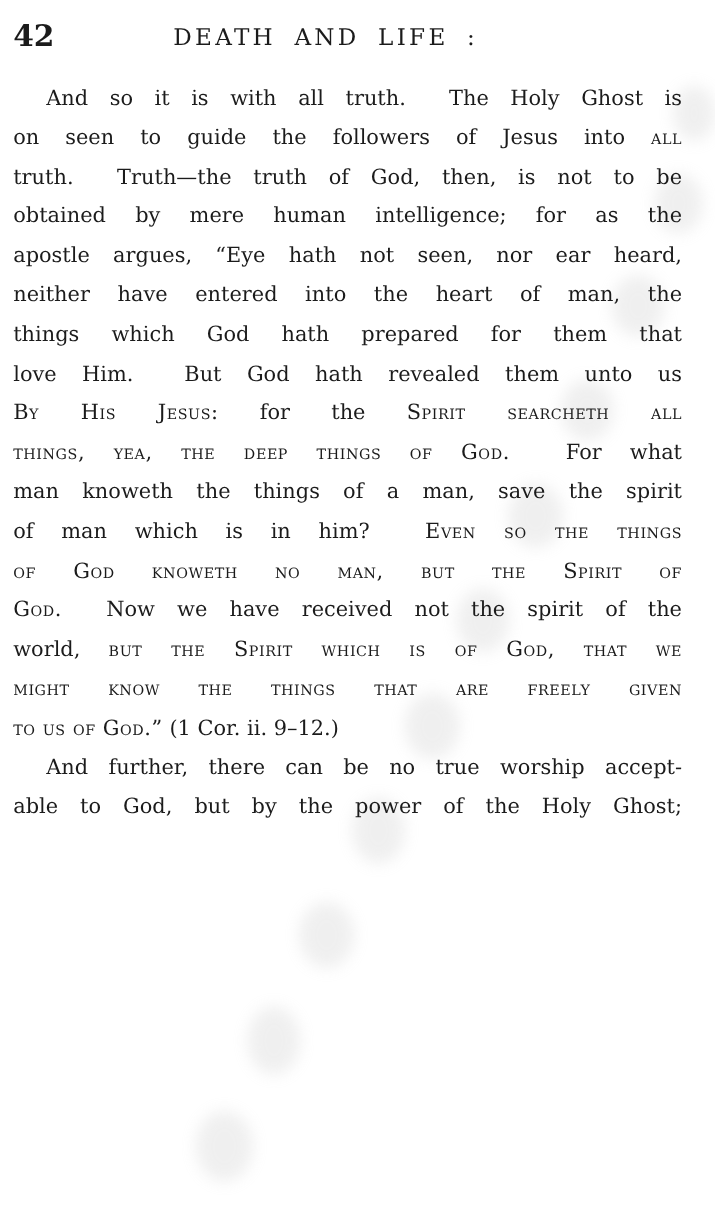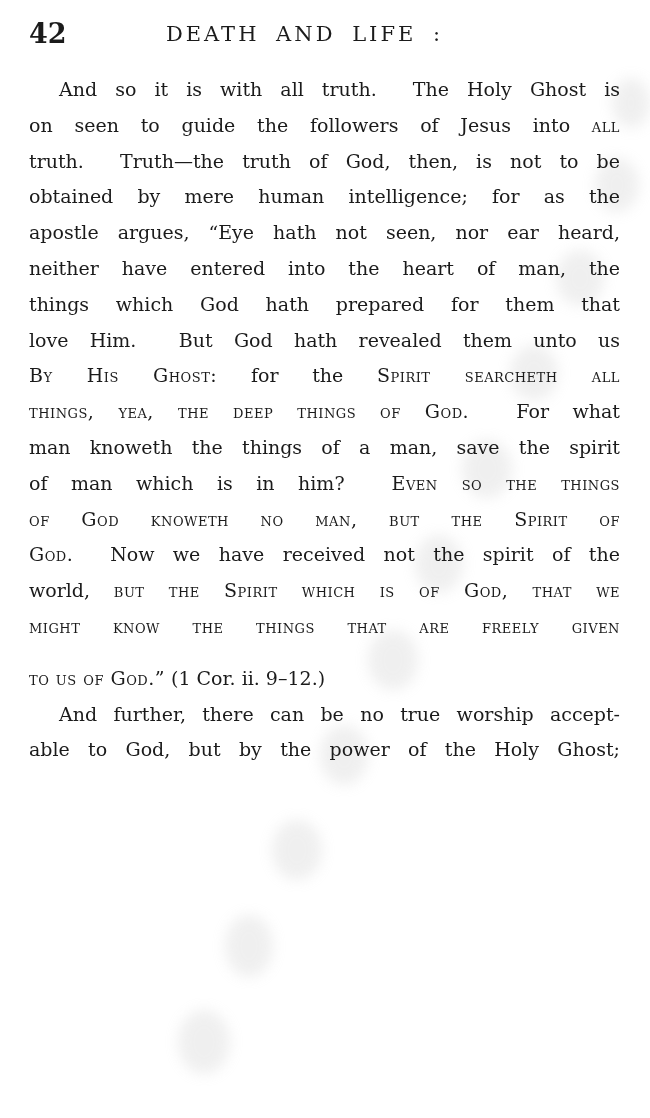--- a/index.html
+++ b/index.html
@@ -6,21 +6,21 @@
   body {
     width: 650px; height: 1118px;
     background: #ffffff;
     color: #1b1b1b;
     font-family: "DejaVu Serif", serif;
     position: relative;
     overflow: hidden;
   }
   .page {
     position: absolute; inset: 0;
-    padding: 16px 30px 0 29px;
+    padding: 16px 30px 0 12px;
     box-sizing: border-box;
   }
   .header {
     position: relative;
     height: 40px;
     margin-bottom: 16px;
   }
   .page-number {
     position: absolute; left: 0; top: 2px;
     font-weight: 700; font-size: 27px;
@@ -34,21 +34,21 @@
     word-spacing: 7px;
   }
   .body-text { position: relative; z-index: 2; }
   .line {
     font-size: 19px;
     line-height: 35.8px;
     text-align: justify;
     text-align-last: justify;
     white-space: normal;
   }
-  .line.last { text-align-last: left; margin-top: 16px; }
+  .line.last { text-align-last: left; }
   .line.indent { text-indent: 30px; }
   .sc { font-variant: small-caps; letter-spacing: 0.5px; }
   
   .watermark { position: absolute; inset: 0; z-index: 1; pointer-events: none; }
   .wm-blob {
     position: absolute;
     background: #b9b9b9;
     opacity: 0.22;
     border-radius: 50%;
     filter: blur(7px);
@@ -82,21 +82,21 @@
 
     <div>
       <div class="line indent"><span>And so it is with all truth.&nbsp; The Holy Ghost is</span></div>
       <div class="line"><span>on seen to guide the followers of Jesus into </span><span class="sc">all</span></div>
       <div class="line"><span>truth.&nbsp; Truth—the truth of God, then, is not to be</span></div>
       <div class="line"><span>obtained by mere human intelligence; for as the</span></div>
       <div class="line"><span>apostle argues, “Eye hath not seen, nor ear heard,</span></div>
       <div class="line"><span>neither have entered into the heart of man, the</span></div>
       <div class="line"><span>things which God hath prepared for them that</span></div>
       <div class="line"><span>love Him.&nbsp; But God hath revealed them unto us</span></div>
-      <div class="line"><span class="sc">By His Ghost:</span><span> for the </span><span class="sc">Spirit searcheth all</span></div>
+      <div class="line"><span class="sc">By His Jesus:</span><span> for the </span><span class="sc">Spirit searcheth all</span></div>
       <div class="line"><span class="sc">things, yea, the deep things of God.</span><span>&nbsp; For what</span></div>
       <div class="line"><span>man knoweth the things of a man, save the spirit</span></div>
       <div class="line"><span>of man which is in him?&nbsp; </span><span class="sc">Even so the things</span></div>
       <div class="line"><span class="sc">of God knoweth no man, but the Spirit of</span></div>
       <div class="line"><span class="sc">God.</span><span>&nbsp; Now we have received not the spirit of the</span></div>
       <div class="line"><span>world, </span><span class="sc">but the Spirit which is of God, that we</span></div>
       <div class="line"><span class="sc">might know the things that are freely given</span></div>
       <div class="line last"><span class="sc">to us of God.”</span><span> (1 Cor. ii. 9–12.)</span></div>
     </div>
 

